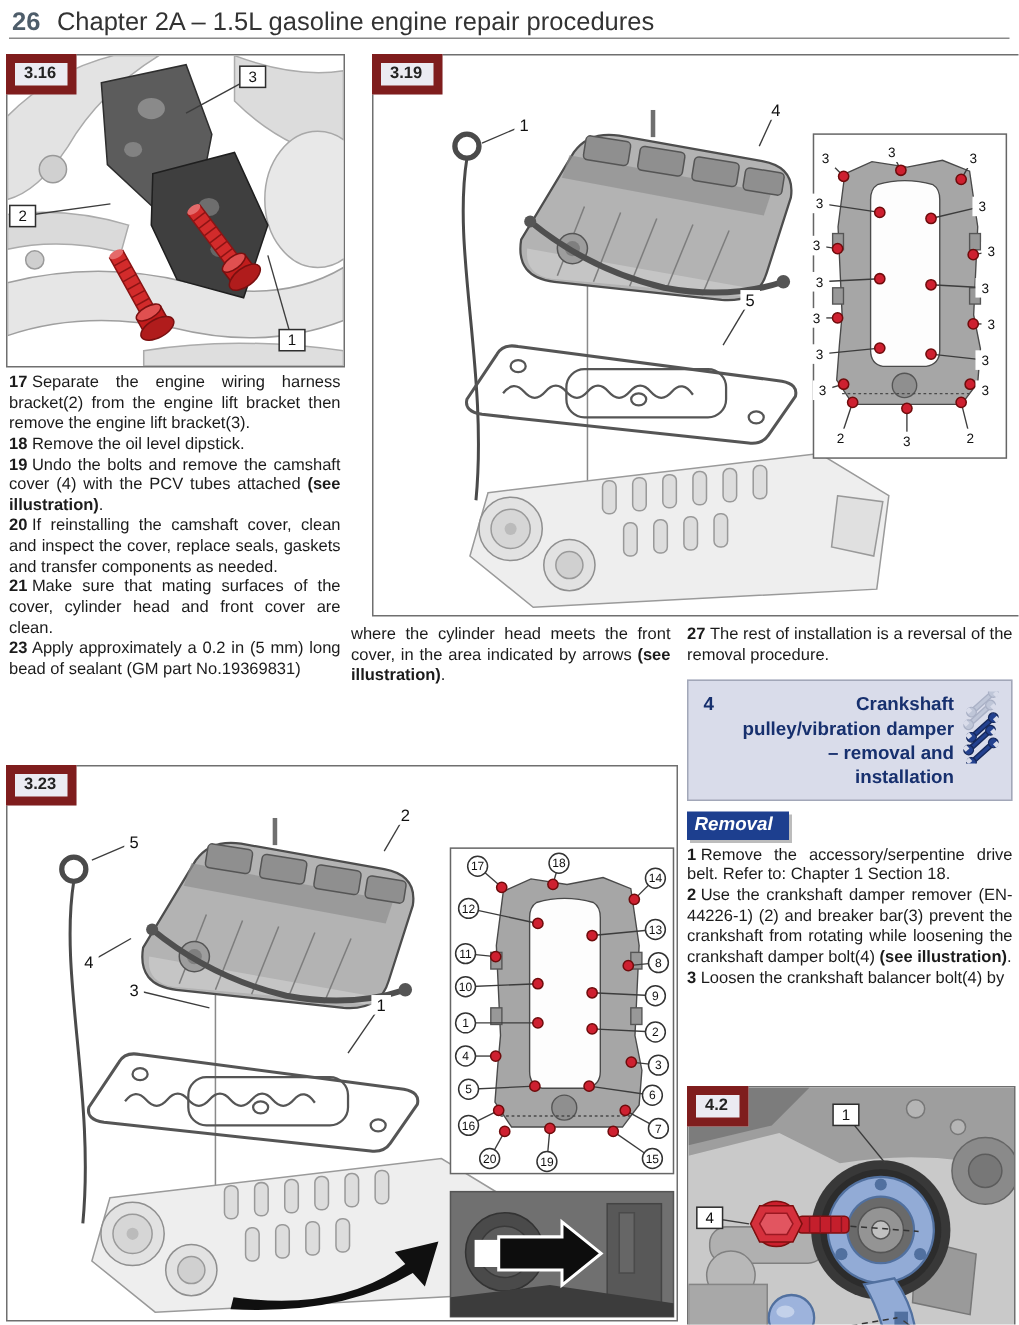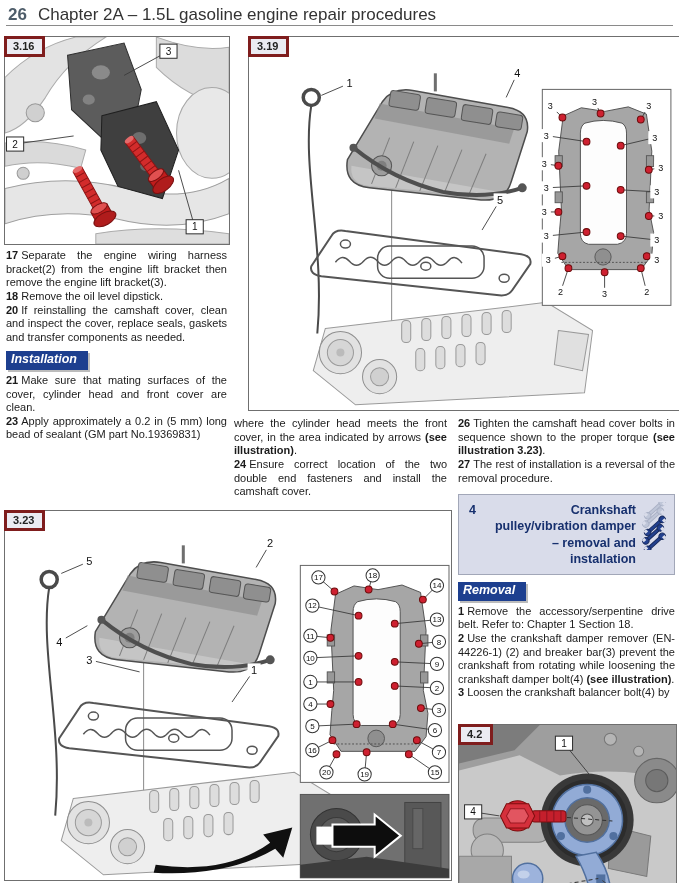--- a/index.html
+++ b/index.html
@@ -10,21 +10,21 @@
   }
   .page-header{position:absolute;top:5px;left:8px;right:8px;font-size:17px;white-space:nowrap;}
   .pgnum{font-weight:bold;color:#4e5d6a;margin-right:11px;}
   .chapter{color:#333;}
   .header-rule{position:absolute;top:25px;left:6px;right:6px;border-top:1px solid #8a8a8a;height:0;}
 
   .fig{position:absolute;border:1px solid #6f6f6f;background:#fff;}
   .fig svg{display:block;width:100%;height:100%;}
   .fig-label{
     position:absolute;top:-1px;left:-1px;z-index:4;
-    background:#ebebf2;border:3px solid #7f1d1d;color:#222;
+    background:#ebebf2;border:6px solid #7f1d1d;color:#222;
     font-size:11px;font-weight:bold;padding:1px 8px 2px 6px;
   }
   #fig316{left:4px;top:36px;width:224px;height:207px;}
   #fig319{left:248px;top:36px;width:443px;height:373px;}
   #fig323{left:4px;top:510px;width:446px;height:369px;}
   #fig42 {left:458px;top:676px;width:217px;height:203px;margin-top:48px;}
 
   .col{position:absolute;font-size:11px;line-height:1.24;text-align:justify;}
   #col-left {left:6px;top:249px;width:221px;height:258px;overflow:hidden;}
   #col-mid  {left:234px;top:417px;width:213px;}
@@ -299,41 +299,37 @@
         <rect x="243.5" y="155.5" width="13" height="13" fill="#fff"></rect>
         <text x="250" y="162" dy="0.35em" text-anchor="middle" font-size="11" fill="#111" font-family="Liberation Sans, sans-serif">5</text>
       </g>
   </svg>
 </div>
 
 <div class="col" id="col-left">
   <div>
       <p class="step"><b class="n">17</b>Separate the engine wiring harness bracket(2) from the engine lift bracket then remove the engine lift bracket(3).</p>
       <p class="step"><b class="n">18</b>Remove the oil level dipstick.</p>
+      <p class="step"><b class="n">19</b>Undo the bolts and remove the camshaft cover (4) with the PCV tubes attached <b>(see illustration)</b>.</p>
       <p class="step"><b class="n">20</b>If reinstalling the camshaft cover, clean and inspect the cover, replace seals, gaskets and transfer components as needed.</p>
     </div>
-  <div class="sec-head-wrap">
-    <span class="sec-head">Installation</span>
-  </div>
   <div>
       <p class="step"><b class="n">21</b>Make sure that mating surfaces of the cover, cylinder head and front cover are clean.</p>
       <p class="step"><b class="n">23</b>Apply approximately a 0.2 in (5 mm) long bead of sealant (GM part No.19369831)</p>
     </div>
 </div>
 
 <div class="col" id="col-mid">
   <div>
       <p class="step">where the cylinder head meets the front cover, in the area indicated by arrows <b>(see illustration)</b>.</p>
-      <p class="step"><b class="n">24</b>Ensure correct location of the two double end fasteners and install the camshaft cover.</p>
     </div>
 </div>
 
 <div class="col" id="col-right">
   <div>
-      <p class="step"><b class="n">26</b>Tighten the camshaft head cover bolts in sequence shown to the proper torque <b>(see illustration 3.23)</b>.</p>
       <p class="step"><b class="n">27</b>The rest of installation is a reversal of the removal procedure.</p>
     </div>
 
   <div class="section-box">
     <span class="num">4</span>
     <span class="title">Crankshaft pulley/vibration damper – removal and installation</span>
     <span class="rating">
       <svg width="28" height="48" viewBox="0 0 30 50">
         <use href="#d-wrench" transform="translate(16,7) rotate(-42)" fill="#bfc6d8" stroke="#aab1c6"></use>
         <use href="#d-wrench" transform="translate(14,16) rotate(-42)" fill="#bfc6d8" stroke="#aab1c6"></use>

